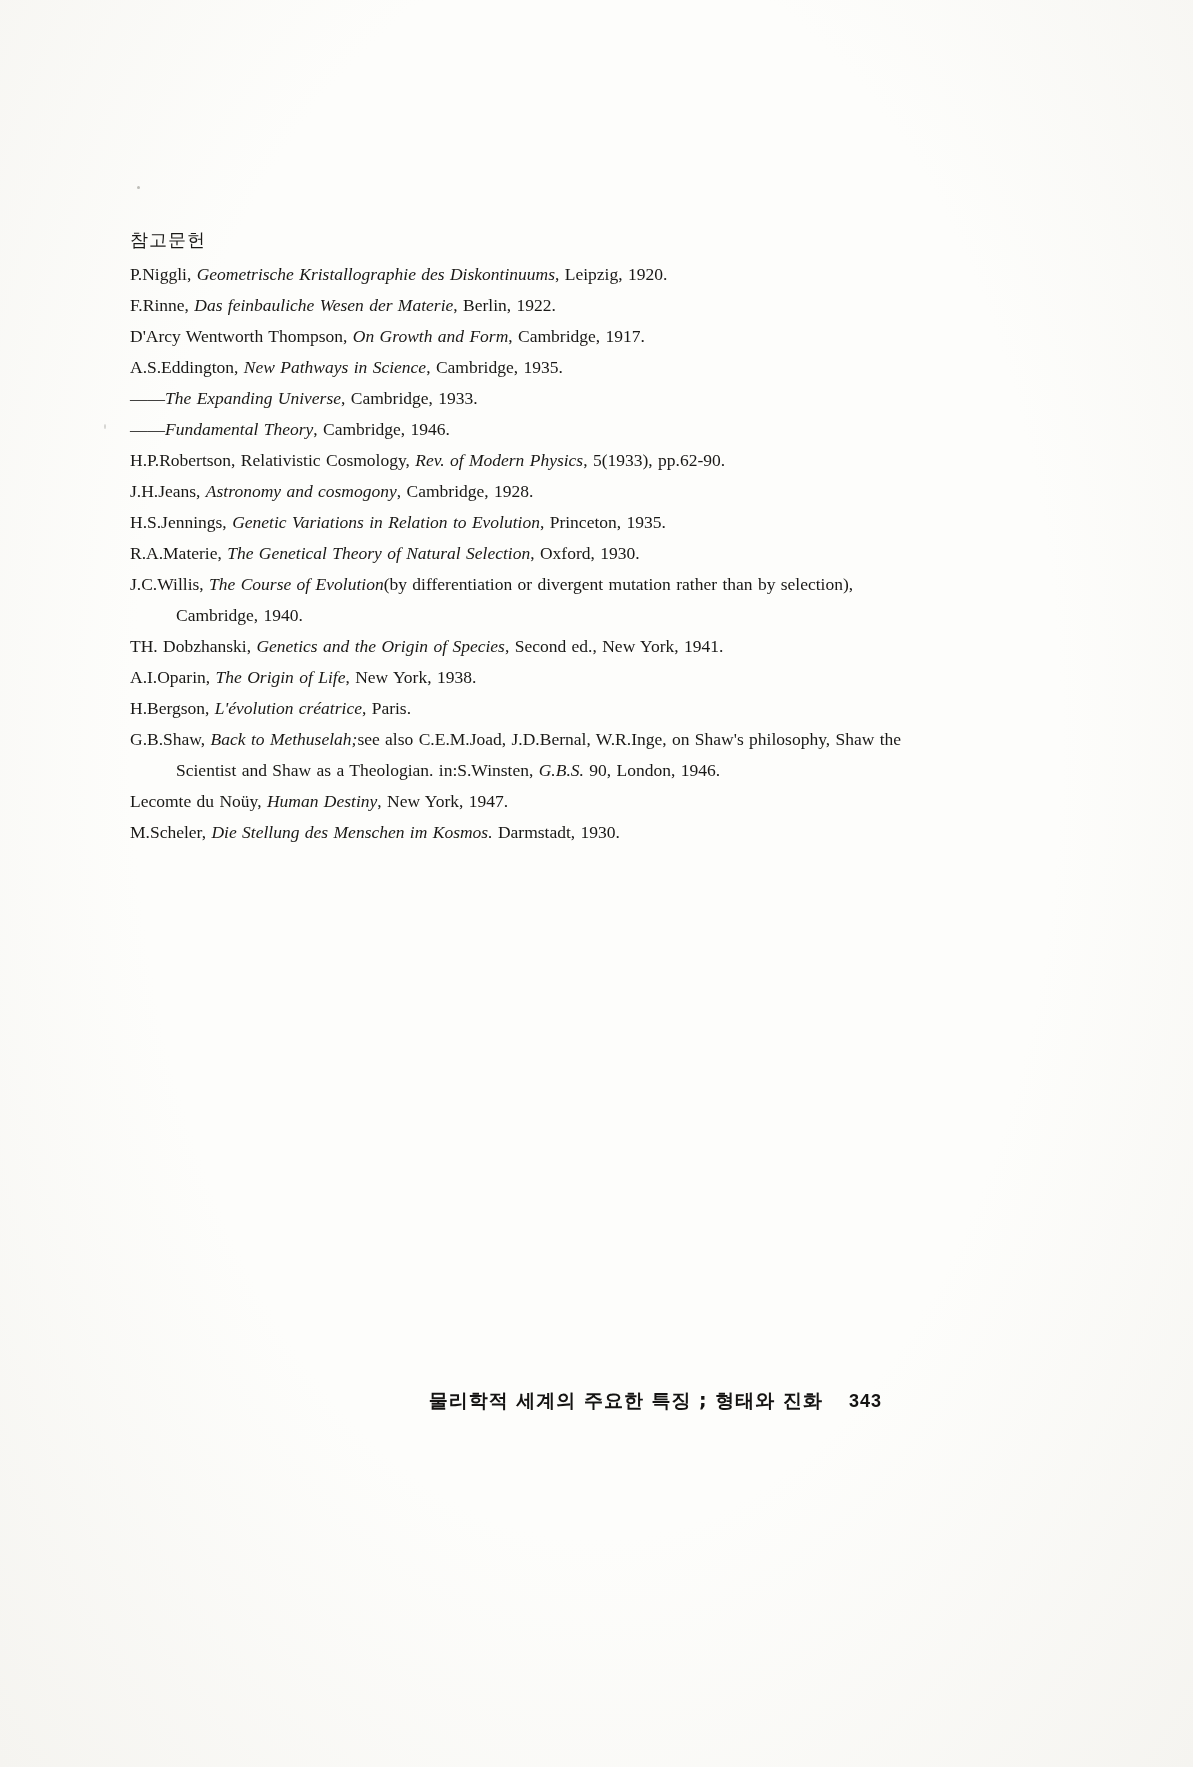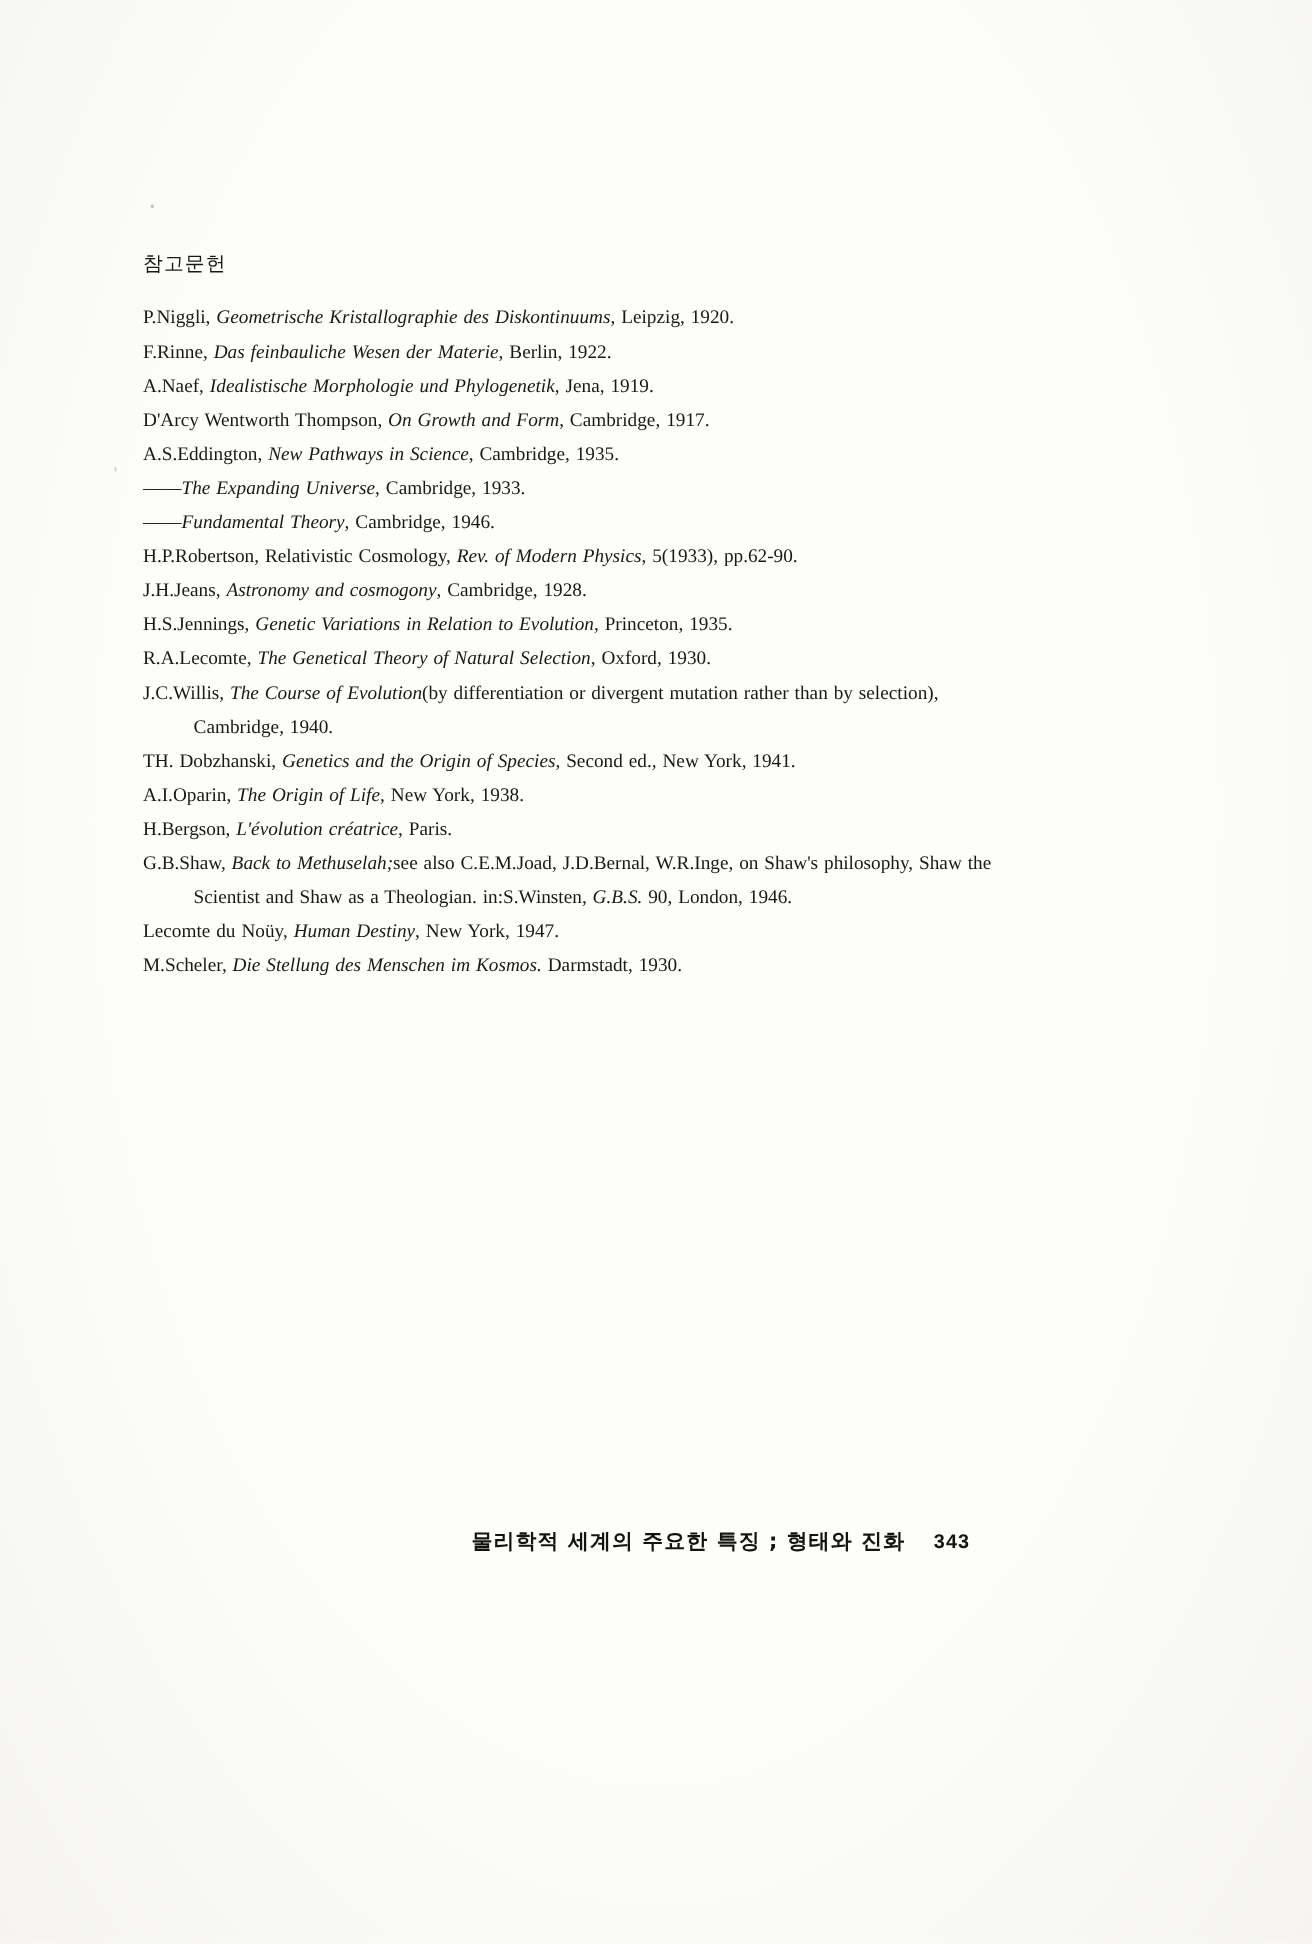--- a/index.html
+++ b/index.html
@@ -25,21 +25,21 @@
   }
   .heading {
     font-size: 18px;
     font-weight: normal;
     margin: 4px 0 0 0;
     line-height: 31px;
     font-family: "DejaVu Sans", "Liberation Sans", sans-serif;
     letter-spacing: 1px;
   }
   .refs {
-    margin-top: 18px;
+    margin-top: 4px;
     font-family: Liberation Serif, serif;
   }
   .ref {
     margin: 0;
     padding-left: 46px;
     text-indent: -46px;
     word-spacing: 1px;
   }
   .it {
     font-style: italic;
@@ -79,29 +79,28 @@
 
   <div class="speck speck-1"></div>
   <div class="speck speck-2"></div>
 
   <div class="content">
     <h1 class="heading">참고문헌</h1>
 
     <div class="refs">
         <p class="ref"><span>P.Niggli, </span><span class="it">Geometrische Kristallographie des Diskontinuums</span><span>, Leipzig, 1920.</span></p>
         <p class="ref"><span>F.Rinne, </span><span class="it">Das feinbauliche Wesen der Materie</span><span>, Berlin, 1922.</span></p>
-        <p class="ref"><span>A.Naef, </span><span class="it">Idealistische Morphologie und Phylogenetik</span><span>, Jena, 1919.</span></p>
         <p class="ref"><span>D'Arcy Wentworth Thompson, </span><span class="it">On Growth and Form</span><span>, Cambridge, 1917.</span></p>
         <p class="ref"><span>A.S.Eddington, </span><span class="it">New Pathways in Science</span><span>, Cambridge, 1935.</span></p>
         <p class="ref"><span>——</span><span class="it">The Expanding Universe</span><span>, Cambridge, 1933.</span></p>
         <p class="ref"><span>——</span><span class="it">Fundamental Theory</span><span>, Cambridge, 1946.</span></p>
         <p class="ref"><span>H.P.Robertson, Relativistic Cosmology, </span><span class="it">Rev. of Modern Physics</span><span>, 5(1933), pp.62-90.</span></p>
         <p class="ref"><span>J.H.Jeans, </span><span class="it">Astronomy and cosmogony</span><span>, Cambridge, 1928.</span></p>
         <p class="ref"><span>H.S.Jennings, </span><span class="it">Genetic Variations in Relation to Evolution</span><span>, Princeton, 1935.</span></p>
-        <p class="ref"><span>R.A.Lecomte, </span><span class="it">The Genetical Theory of Natural Selection</span><span>, Oxford, 1930.</span></p>
+        <p class="ref"><span>R.A.Materie, </span><span class="it">The Genetical Theory of Natural Selection</span><span>, Oxford, 1930.</span></p>
         <p class="ref"><span>J.C.Willis, </span><span class="it">The Course of Evolution</span><span>(by differentiation or divergent mutation rather than by selection), Cambridge, 1940.</span></p>
         <p class="ref"><span>TH. Dobzhanski, </span><span class="it">Genetics and the Origin of Species</span><span>, Second ed., New York, 1941.</span></p>
         <p class="ref"><span>A.I.Oparin, </span><span class="it">The Origin of Life</span><span>, New York, 1938.</span></p>
         <p class="ref"><span>H.Bergson, </span><span class="it">L'évolution créatrice</span><span>, Paris.</span></p>
         <p class="ref"><span>G.B.Shaw, </span><span class="it">Back to Methuselah;</span><span>see also C.E.M.Joad, J.D.Bernal, W.R.Inge, on Shaw's philosophy, Shaw the Scientist and Shaw as a Theologian. in:S.Winsten, </span><span class="it">G.B.S.</span><span> 90, London, 1946.</span></p>
         <p class="ref"><span>Lecomte du Noüy, </span><span class="it">Human Destiny</span><span>, New York, 1947.</span></p>
         <p class="ref"><span>M.Scheler, </span><span class="it">Die Stellung des Menschen im Kosmos.</span><span> Darmstadt, 1930.</span></p>
       </div>
   </div>
 

